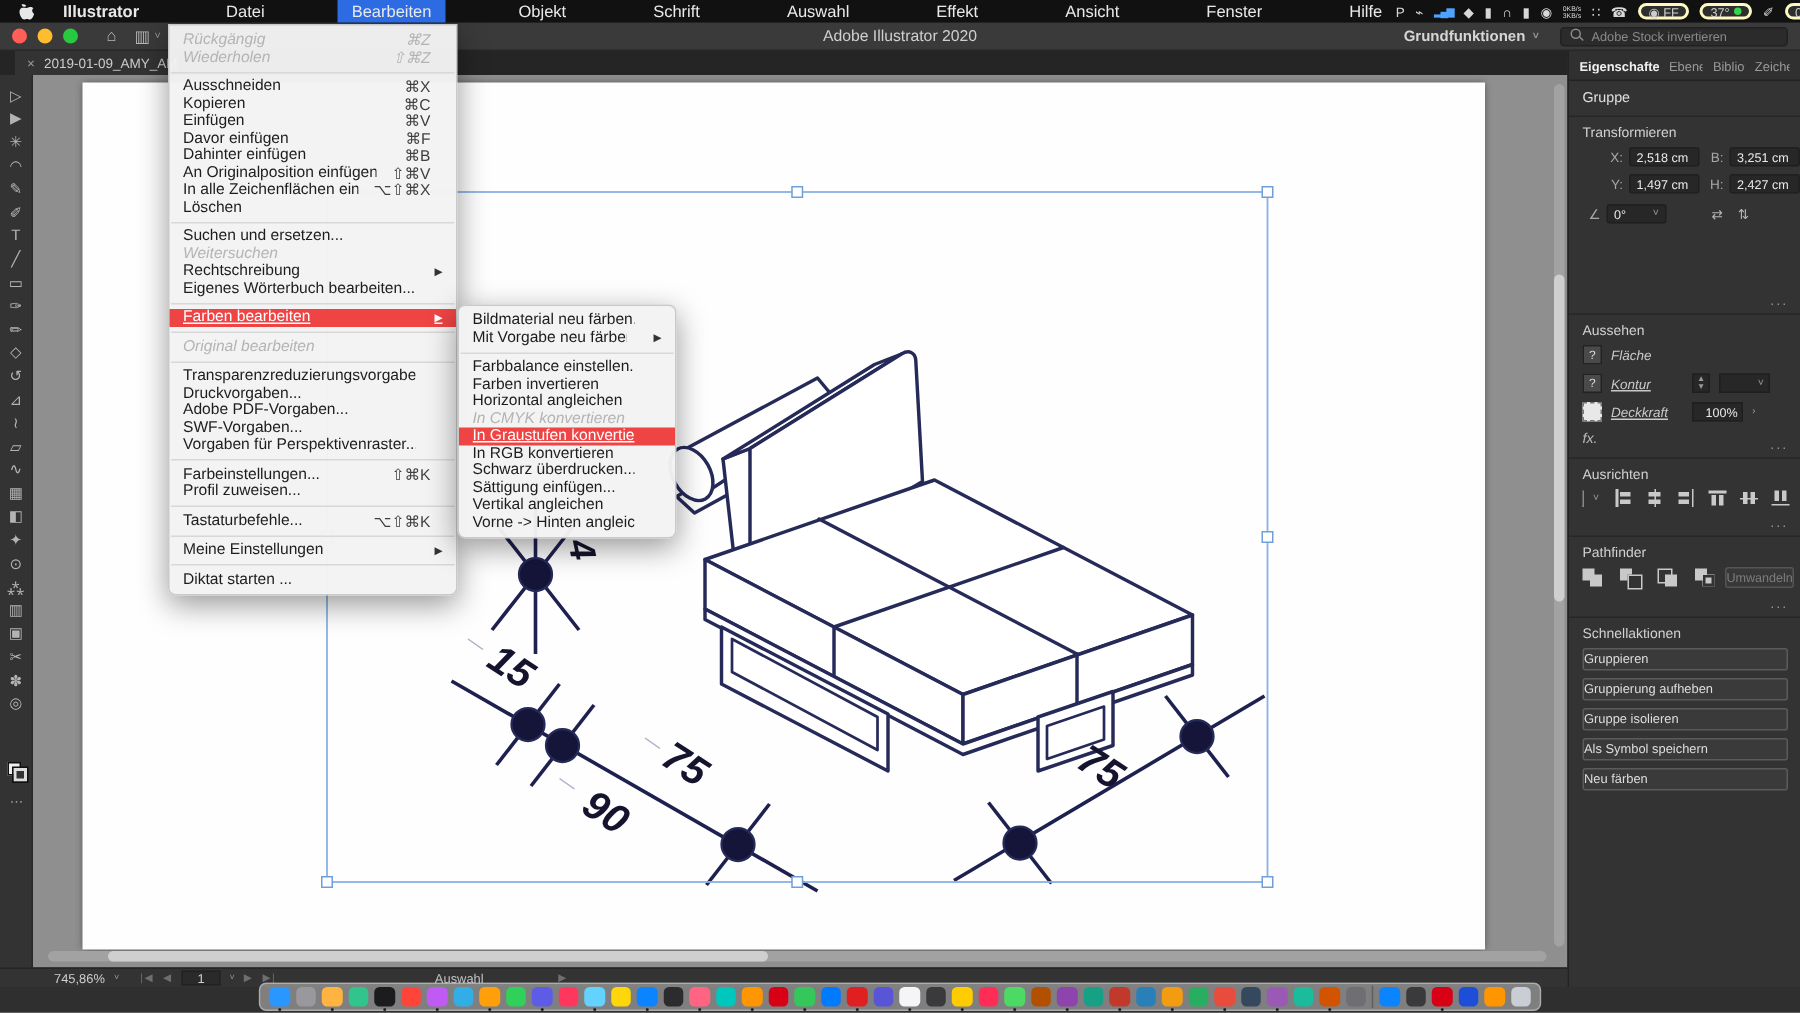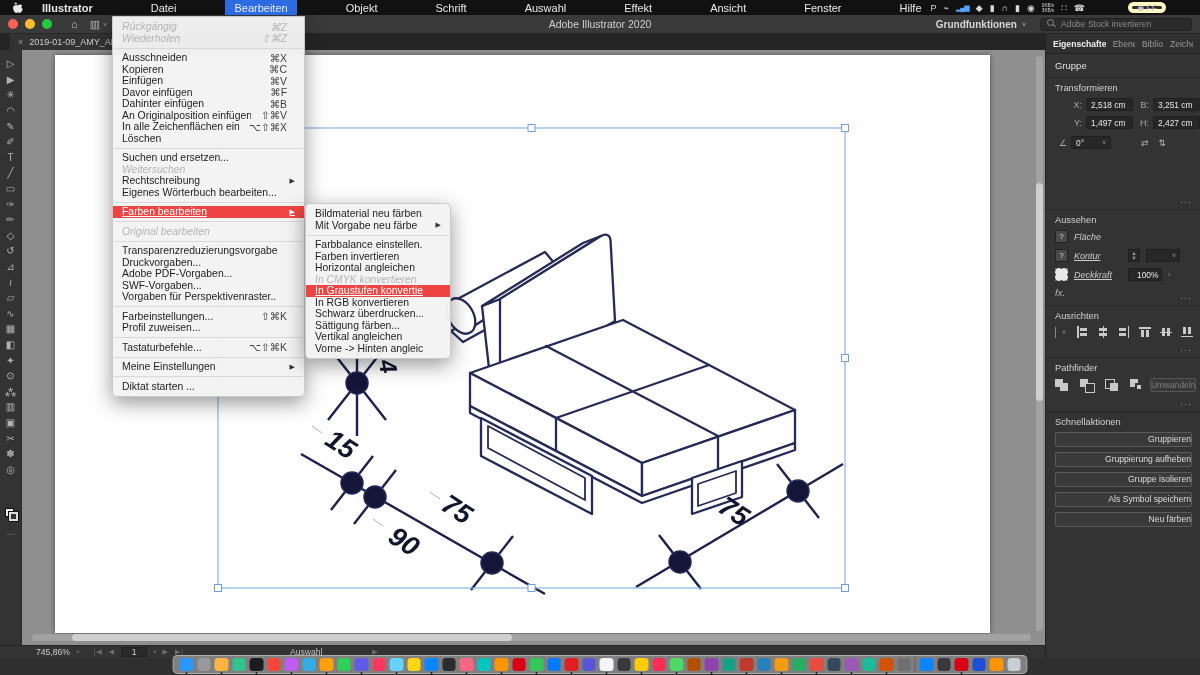--- a/index.html
+++ b/index.html
@@ -12,21 +12,21 @@
   .mb-item { color:#e9e9e9; font-size:11px; padding:0 9px; height:100%; display:flex; align-items:center; }
   .mb-item.bold { font-weight:bold; }
   .mb-item.on { background:#2d6be3; border-radius:0; }
   .apple { display:flex; align-items:center; padding:0 10px 0 4px; }
   .mb-right { margin-left:auto; display:flex; align-items:center; gap:7px; height:100%; }
   .st { color:#d8d8d8; font-size:9px; display:flex; align-items:center; white-space:nowrap; }
   .st .st-t:empty { display:none; }
   .st.blue { color:#4da3ff; font-size:7px; letter-spacing:-1px; }
   .st.txt { font-size:13px; }
   .st.tiny2 { font-size:4.6px; line-height:5px; white-space:pre-line; text-align:right; }
-  .st.pill { background:#2e2e2e; border:4px solid #fef9c3; border-radius:7px; padding:0 5px; height:11px; font-size:8.5px; color:#ccc;margin-left:36px; }
+  .st.pill { background:#2e2e2e; border:2px solid #fef9c3; border-radius:7px; padding:0 5px; height:11px; font-size:8.5px; color:#ccc; }
   .st.cal { border:1px solid #bbb; border-radius:2px; font-size:7.5px; width:12px; height:11px; justify-content:center; }
   .st-d { display:none; }
   .st-d.g { display:inline-block; width:5px; height:5px; border-radius:50%; background:#32d74b; margin-left:3px; }
   .st-d.r { display:inline-block; width:5px; height:5px; border-radius:50%; background:#ff453a; margin-left:3px; }
   .mag { width:9px; height:10px; position:relative; display:inline-block; }
   .mag::before { content:""; position:absolute; width:5px; height:5px; border:1.3px solid #ddd; border-radius:50%; left:0; top:0; }
   .mag::after { content:""; position:absolute; width:4px; height:1.3px; background:#ddd; transform:rotate(45deg); left:4.6px; top:6.4px; }
   .siri { width:10px; height:10px; border-radius:50%; background:radial-gradient(circle at 35% 35%, #ff5fa0, #7a5fff 60%, #2bd4ff); }
 
   
@@ -129,21 +129,21 @@
   .pf { width:14px; height:13px; position:relative; display:inline-block; }
   .pf::before,.pf::after { content:""; position:absolute; width:8px; height:8px; }
   .pf::before { left:0; top:0; } .pf::after { left:5px; top:4px; }
   .pf-u::before,.pf-u::after { background:#c9c9c9; }
   .pf-m::before { background:#c9c9c9; } .pf-m::after { background:#333; border:1px solid #c9c9c9; }
   .pf-i::before { background:none; border:1px solid #c9c9c9; } .pf-i::after { background:#c9c9c9; }
   .pf-x::before { background:#c9c9c9; } .pf-x::after { background:#c9c9c9; box-shadow:inset 0 0 0 2px #333; }
   .convert-btn { margin-left:auto; width:62px; height:14px; border:1px solid #555; border-radius:2px; background:#383838;
     color:#7c7c7c; font-size:8.4px; display:flex; align-items:center; justify-content:center; }
   .qbtn { display:block; width:137px; height:15px; margin:0 auto 5px auto; background:#3a3a3a; border:1px solid #5b5b5b;
-    border-radius:2px; color:#dedede; font-size:8.6px; text-align:right; line-height:13px; }
+    border-radius:2px; color:#dedede; font-size:8.6px; text-align:left; line-height:13px; }
 
   
   .statusbar { position:absolute; left:0; top:645px; width:1045px; height:13px; background:#333; border-top:1px solid #262626;
     display:flex; align-items:center; gap:6px; padding-left:36px; color:#cfcfcf; font-size:8.6px; z-index:6; }
   .sb-muted { color:#6e6e6e; font-size:7px; letter-spacing:1px; }
   .sb-box { background:#2a2a2a; border:1px solid #222; min-width:26px; height:10px; display:flex; align-items:center;
     justify-content:center; padding:0 4px; }
   .sb-carat { color:#9a9a9a; font-size:6px; }
   .sb-sel { margin-left:56px; width:120px; text-align:center; color:#c2c2c2; }
 
@@ -701,21 +701,21 @@
       <span class="mi-label">In RGB konvertieren</span>
       <span class="mi-short"></span>
       <span class="mi-arrow"></span>
     </div>
     <div class="mi">
       <span class="mi-label">Schwarz überdrucken...</span>
       <span class="mi-short"></span>
       <span class="mi-arrow"></span>
     </div>
     <div class="mi">
-      <span class="mi-label">Sättigung färben...</span>
+      <span class="mi-label">Sättigung einfügen...</span>
       <span class="mi-short"></span>
       <span class="mi-arrow"></span>
     </div>
     <div class="mi">
       <span class="mi-label">Vertikal angleichen</span>
       <span class="mi-short"></span>
       <span class="mi-arrow"></span>
     </div>
     <div class="mi">
       <span class="mi-label">Vorne -&gt; Hinten angleichen</span>

